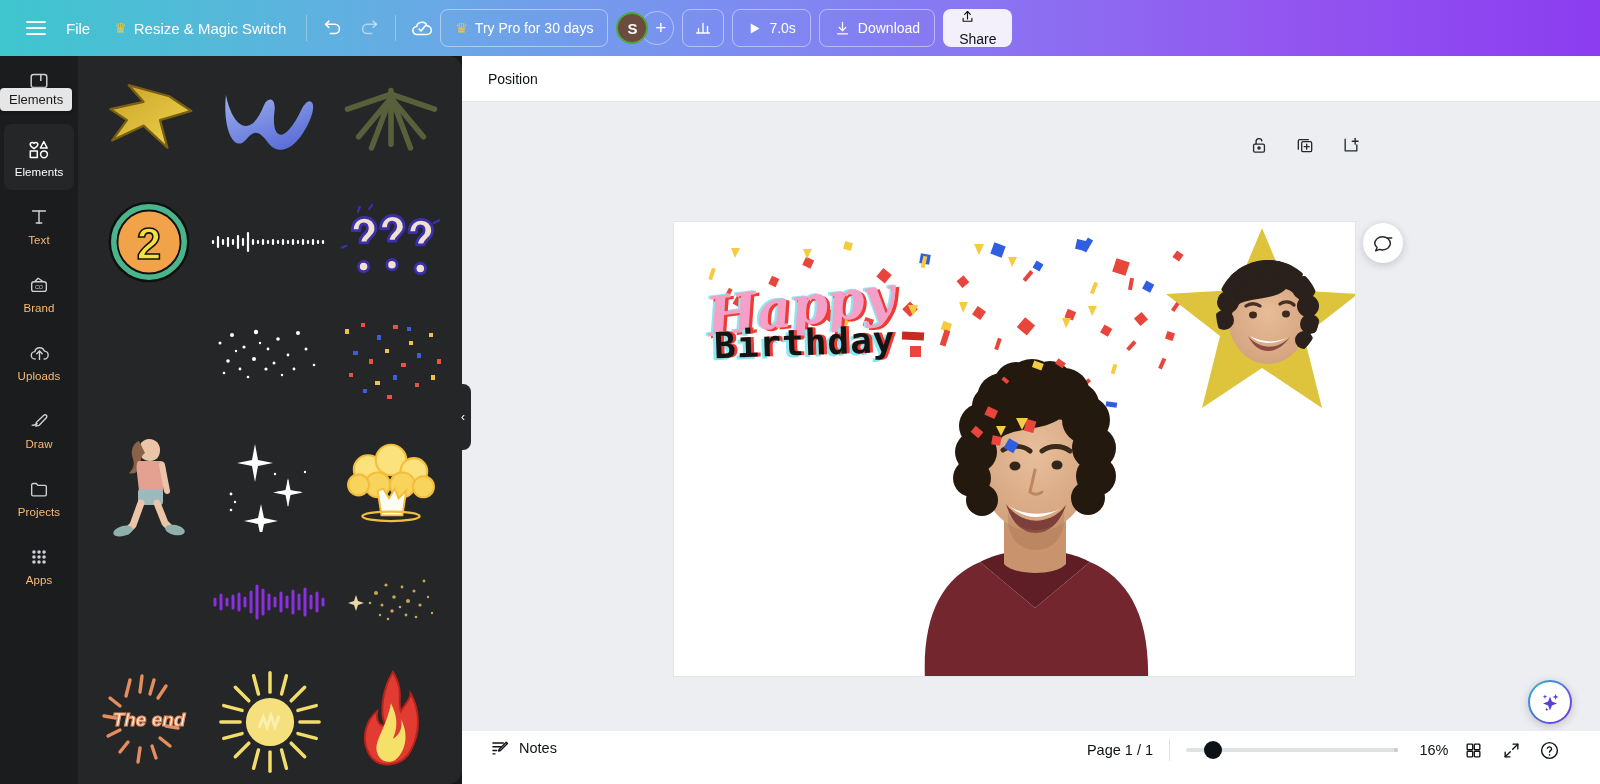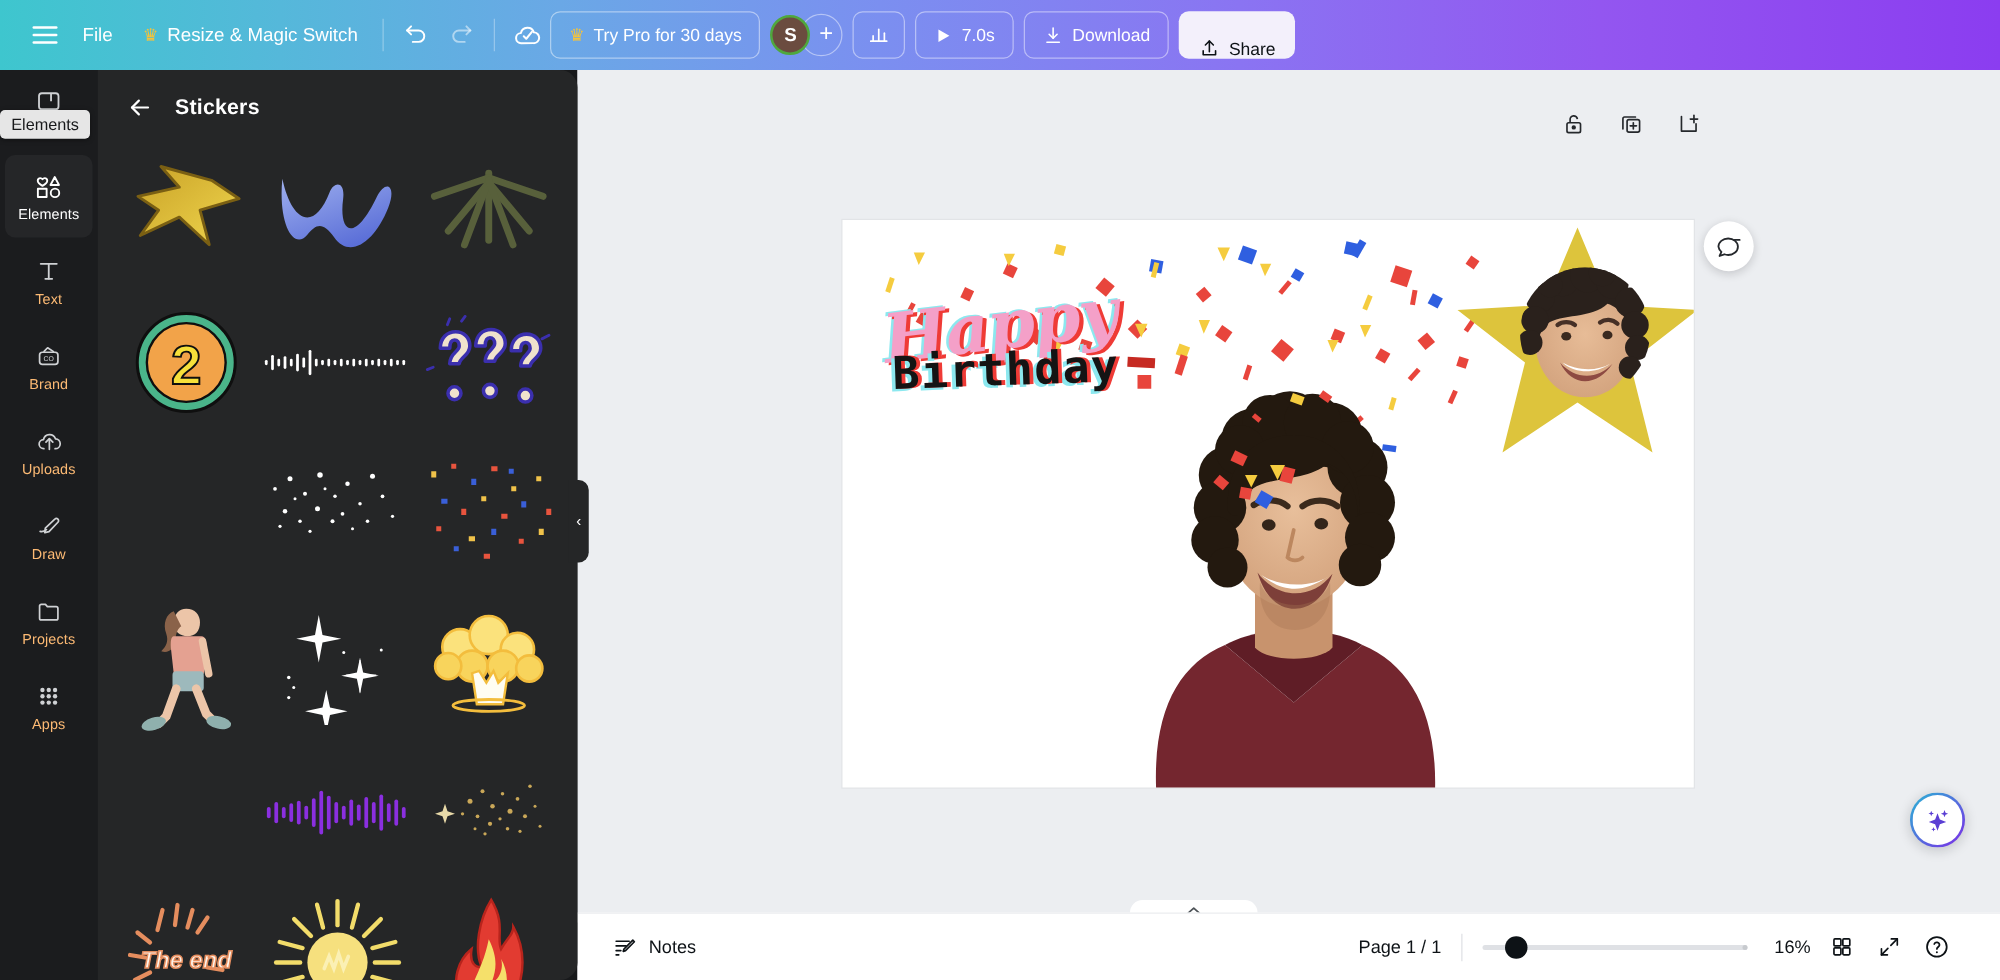--- a/index.html
+++ b/index.html
@@ -50,23 +50,23 @@
     position: relative; z-index: 2; cursor: pointer;
   }
   .addperson {
     width: 34px; height: 34px; border-radius: 50%;
     border: 1px solid rgba(255,255,255,.45);
     margin-left: -8px; color: #fff; font-size: 19px;
     display: flex; align-items: center; justify-content: center; padding-left: 7px;
     cursor: pointer;
   }
   .share-btn {
-    height: 38px; display: flex; align-items: flex-end; gap: 7px; padding: 0 16px;
+    height: 38px; display: flex; align-items: flex-start; gap: 7px; padding: 0 16px;
     background: #f3f0fb; color: #0d1216; border-radius: 8px;
-    font-size: 14px; font-weight: 500; cursor: pointer;
+    font-size: 14px; font-weight: 500; cursor: pointer; flex-direction: column;
   }
   .dl-btn { }
 
   
   .rail {
     position: absolute; top: 56px; left: 0; width: 78px; height: 728px;
     background: #1b1c1e; z-index: 30;
   }
   .rail-item {
     width: 70px; margin: 0 4px 2px 4px; height: 66px; border-radius: 8px;
@@ -154,21 +154,21 @@
   .notch {
     position: absolute; left: 442px; bottom: 0px; width: 102px; height: 18px;
     background: #fff; border-top-left-radius: 10px; border-top-right-radius: 10px;
     display: flex; align-items: center; justify-content: center; color: #4d5257; font-size: 10px;
     cursor: pointer; z-index: 4;
   }
 
   
   .statusbar {
     position: absolute; left: 462px; bottom: 0; width: 1138px; height: 54px;
-    background: #fff; display: flex; align-items: center; z-index: 20;
+    background: #fff; display: flex; align-items: flex-start; z-index: 20;
     border-top: 1px solid #ebedf0;
   }
   .notes-btn {
     display: flex; align-items: center; gap: 9px; margin-left: 18px;
     font-size: 14.5px; color: #0d1216; padding: 7px 10px; border-radius: 6px; cursor: pointer;
   }
   .sb-right { margin-left: auto; display: flex; align-items: center; gap: 0; padding-right: 32px; }
   .pagecount { font-size: 14.5px; color: #0d1216; padding: 0 16px; white-space: nowrap; }
   .sb-div { width: 1px; height: 22px; background: #dfe1e5; }
   .zoom-slider { width: 212px; height: 20px; display: flex; align-items: center; position: relative; margin: 0 16px; cursor: pointer; }
@@ -373,29 +373,20 @@
           <circle cx="6.5" cy="17.5" r="1.9"></circle>
             <circle cx="12" cy="17.5" r="1.9"></circle>
             <circle cx="17.5" cy="17.5" r="1.9"></circle>
         </svg>
       </div>
       <div class="rail-label">Apps</div>
     </div>
   </div>
 
   <div class="panel">
-    <div class="panel-head">
-      <div class="back-arrow">
-        <svg width="22" height="22" viewBox="0 0 24 24" fill="none" stroke="#fff" stroke-width="1.9" stroke-linecap="round" stroke-linejoin="round">
-          <line x1="19" y1="12" x2="5" y2="12"></line>
-            <polyline points="11,6 5,12 11,18"></polyline>
-        </svg>
-      </div>
-      <div class="panel-title">Stickers</div>
-    </div>
 
     <div class="sticker-grid">
 
       <div class="sticker-cell">
         <svg width="92" height="78" viewBox="0 0 100 84">
           <defs>
               <linearGradient id="gstar" x1="0" y1="0" x2="1" y2="1">
             <stop offset="0" stop-color="#c9a227"></stop>
                 <stop offset="1" stop-color="#f0d64e"></stop>
               </linearGradient>
@@ -689,20 +680,25 @@
         </svg>
       </div>
     </div>
   </div>
 
   <div class="collapse-handle">
     <span>‹</span>
   </div>
 
   <div class="main">
+    <div class="posbar">
+      <div class="posbar-btn">
+        <span>Position</span>
+      </div>
+    </div>
 
     <div class="canvas-area">
 
       <div class="page-tools">
         <div class="page-tool">
           <svg width="20" height="20" viewBox="0 0 24 24" fill="none" stroke="#25282c" stroke-width="1.6" stroke-linejoin="round">
             <rect x="5.5" y="11" width="13" height="9.5" rx="1.6"></rect>
               <path d="M8.5 11V8.2a3.5 3.5 0 0 1 7-.6"></path>
               <circle cx="12" cy="15.5" r="1.3" fill="#25282c"></circle>
           </svg>

